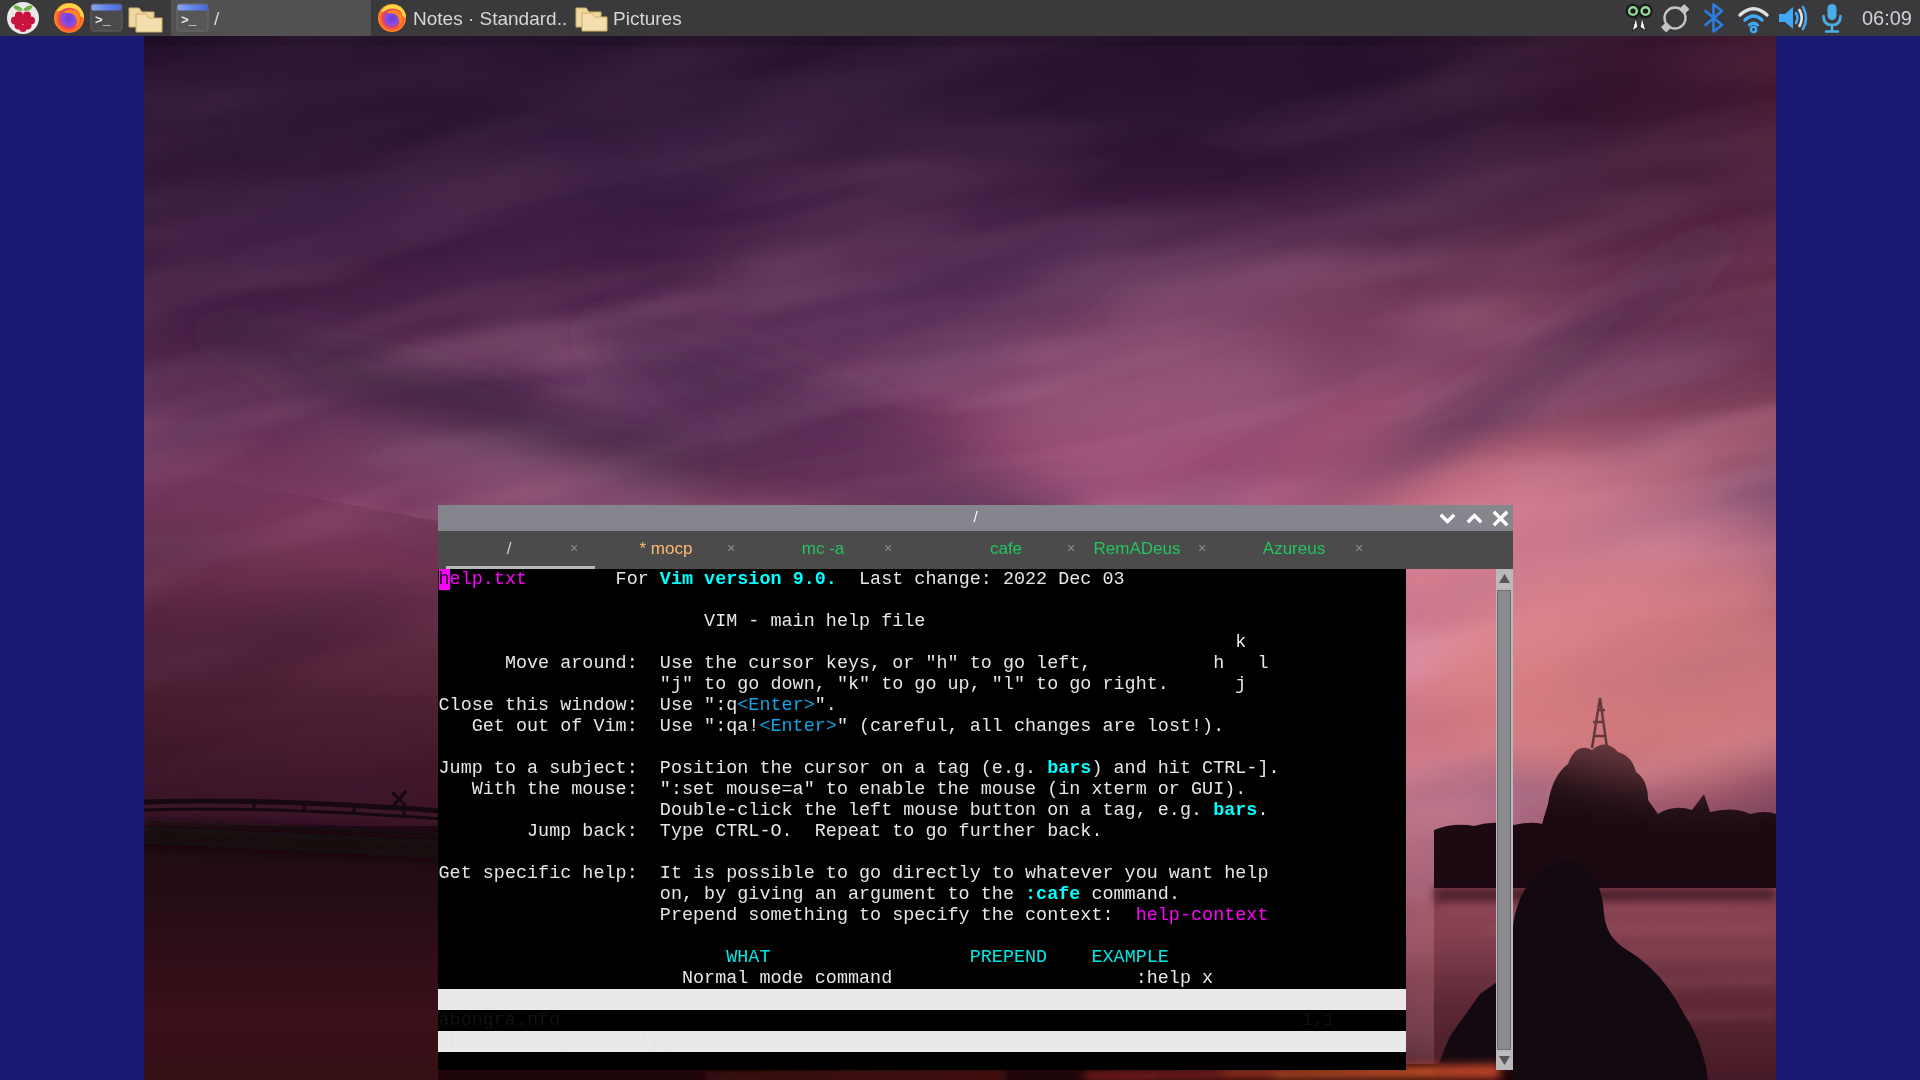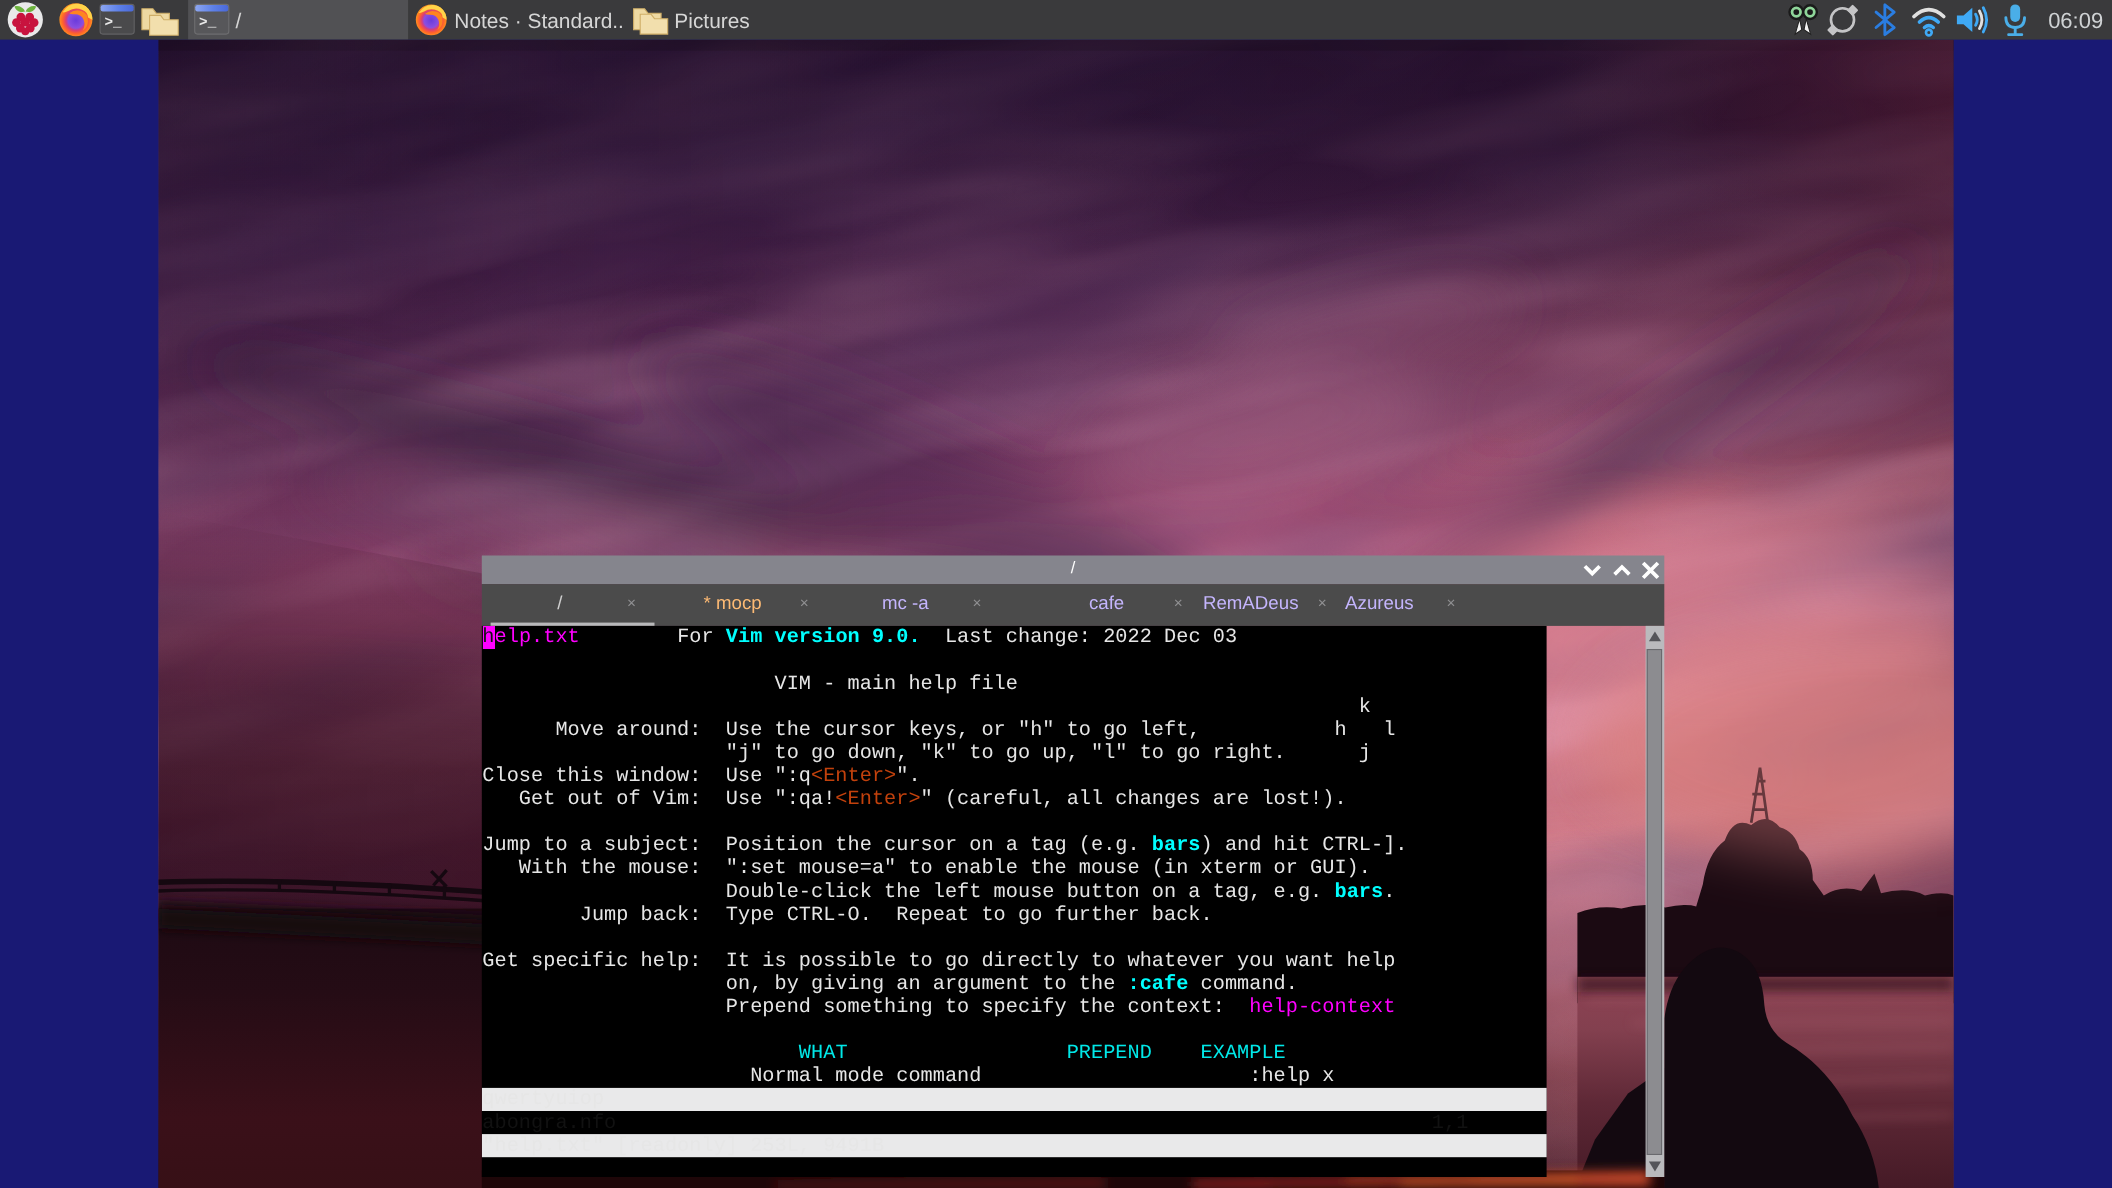--- a/index.html
+++ b/index.html
@@ -5,30 +5,30 @@
 html,body{margin:0;padding:0;width:1920px;height:1080px;overflow:hidden;background:#191974;}
 body{position:relative;font-family:"Liberation Sans",sans-serif;}
 #wall{position:absolute;left:144px;top:36px;width:1632px;height:1044px;}
 #panel{position:absolute;left:0;top:0;width:1920px;height:36px;background:#3a3a3c;}
 
 #win{position:absolute;left:438px;top:505px;width:1075px;height:565px;}
 #titlebar{position:absolute;left:0;top:0;width:1075px;height:26px;background:#85858d;}
 #titlebar .t{position:absolute;left:0;width:100%;text-align:center;top:3px;color:#fff;font-size:15px;}
 #tabbar{position:absolute;left:0;top:26px;width:1075px;height:38px;background:#4b4b4b;}
 .tab{position:absolute;top:0;height:38px;width:157px;}
-.tab .lbl{position:absolute;left:0;top:8px;width:142px;text-align:center;font-size:17px;color:#c4b5fd;}
+.tab .lbl{position:absolute;left:0;top:8px;width:142px;text-align:center;font-size:17px;color:#22c55e;}
 .tab .x{position:absolute;left:132px;top:9px;font-size:14px;color:#8f8f91;}
 #underline{position:absolute;left:8px;top:35px;width:149px;height:3px;background:#b8b8ba;}
 #content{position:absolute;left:0;top:64px;width:968px;height:501px;background:#000;overflow:hidden;}
 #content pre{margin:0;position:absolute;left:0.5px;top:0;font-family:"Liberation Mono",monospace;font-size:18.4px;line-height:21px;color:#e6e6e6;letter-spacing:0.03px;z-index:2;}
 .bar{position:absolute;left:0;width:1058px;height:21px;background:#e9e9ea;z-index:1;}
 b.c{color:#00ffff;font-weight:bold;}
 span.C{color:#00e8e8;text-align:right;}
 span.m{color:#ff00ff;}
-span.s{color:#c2410c;margin-top:20px;}
+span.s{color:#0ea5e9;margin-top:20px;}
 span.k{color:#111;}
 #sb{position:absolute;left:1058px;top:64px;width:17px;height:501px;background:#bababd;}
 #thumb{position:absolute;left:1px;top:21px;width:14px;height:460px;background:#8c8c90;border:1px solid #6a6a6e;box-sizing:border-box;}
 </style>
 </head>
 <body>
 <svg id="wall" viewBox="0 0 1632 1044" preserveAspectRatio="none">
 <defs>
 <linearGradient id="sky" x1="0" y1="0" x2="0" y2="1">
  <stop offset="0" stop-color="#2f1637"></stop>
@@ -341,21 +341,21 @@
         <span class="x">×</span>
       </div>
     <div class="tab" style="left:497px">
         <span class="lbl">cafe</span>
         <span class="x">×</span>
       </div>
     <div class="tab" style="left:628px">
         <span class="lbl">RemADeus</span>
         <span class="x">×</span>
       </div>
-    <div class="tab" style="left:745px">
+    <div class="tab" style="left:785px">
         <span class="lbl">Azureus</span>
         <span class="x">×</span>
       </div>
     <div id="underline"></div>
   </div>
   <div id="content">
     <div class="bar" style="top:420px"></div>
     <div class="bar" style="top:462px"></div>
     <pre><span class="m"><span style="background:#ff00ff"><span class="k">h</span></span>elp.txt</span>        For <b class="c">Vim version 9.0.</b>  Last change: 2022 Dec 03
 

